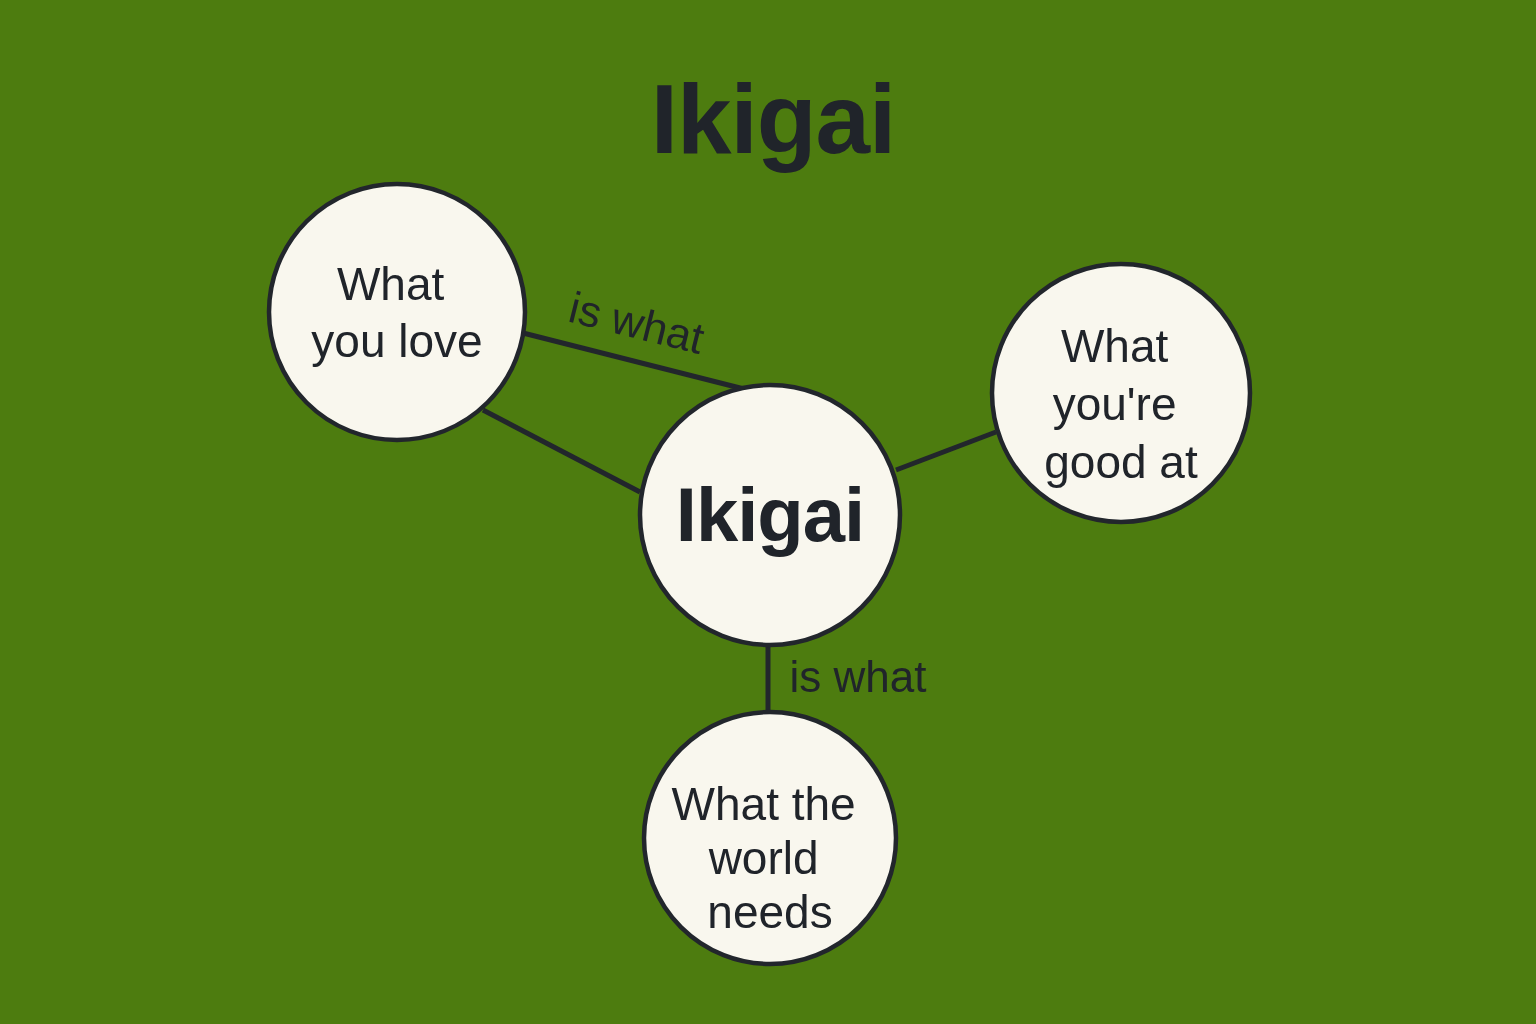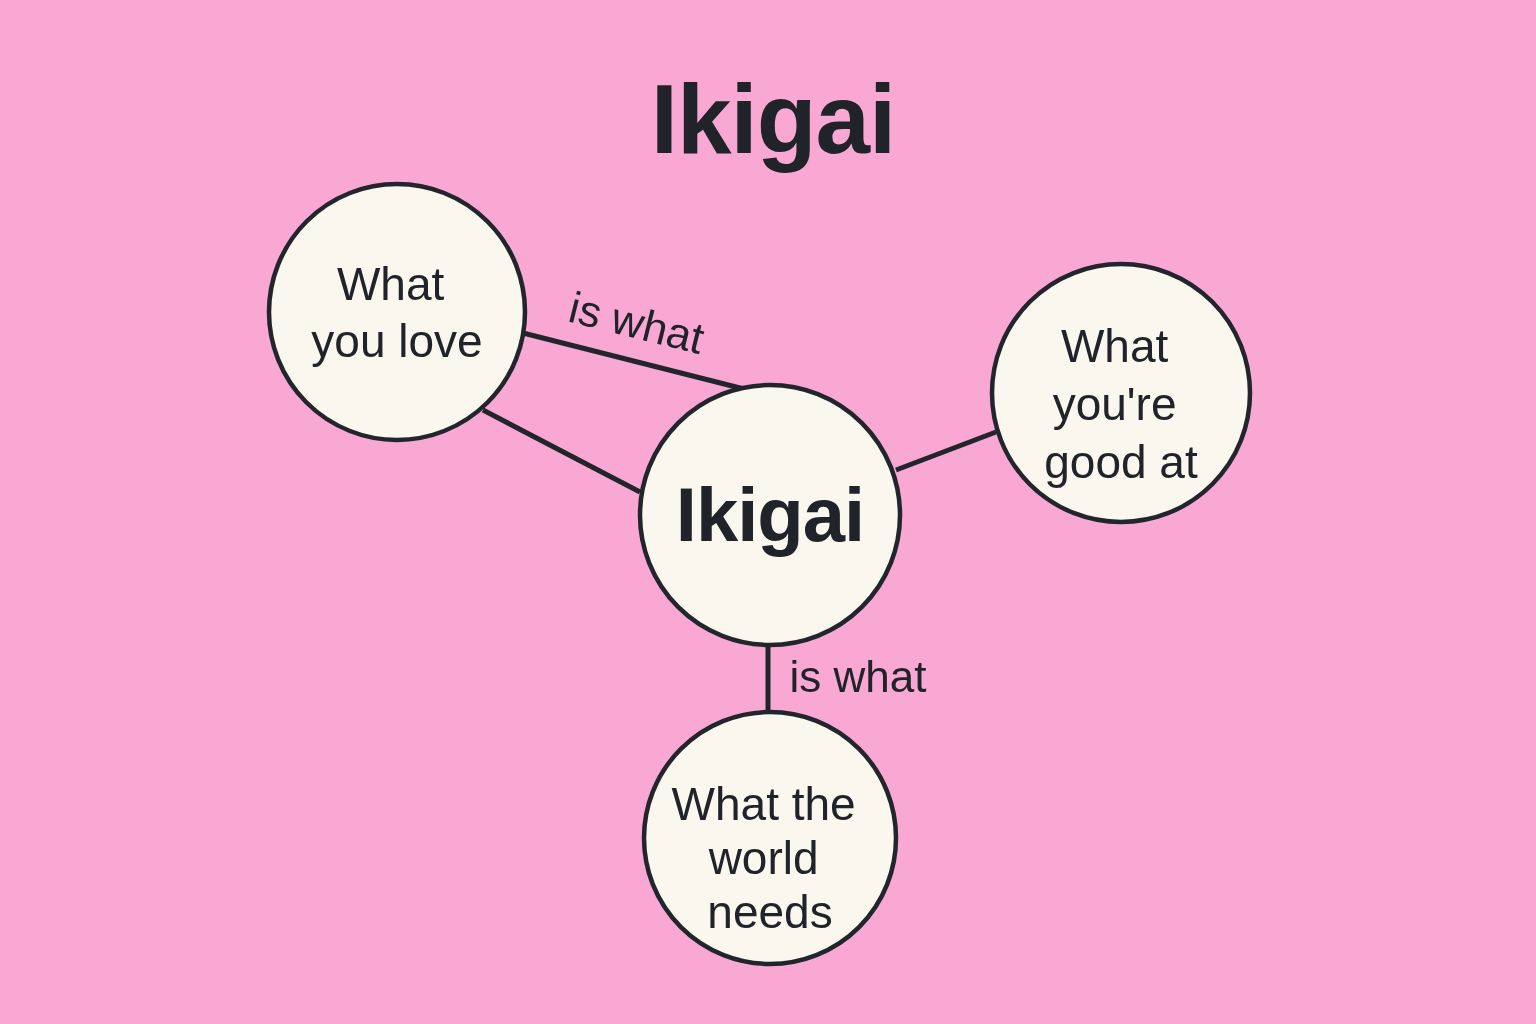--- a/index.html
+++ b/index.html
@@ -4,21 +4,21 @@
 <style>
   html, body {
     margin: 0;
     padding: 0;
     background: #f9f7ee;
   }
   .canvas {
     position: relative;
     width: 1536px;
     height: 1024px;
-    background: #f9a8d4;
+    background: #4d7c0f;
     overflow: hidden;
     font-family: "Liberation Sans", "DejaVu Sans", sans-serif;
   }
   svg text {
     fill: #20242a;
     font-family: "Liberation Sans", "DejaVu Sans", sans-serif;
   }
   .diagram-title {
     font-size: 98px;
     font-weight: 700;

